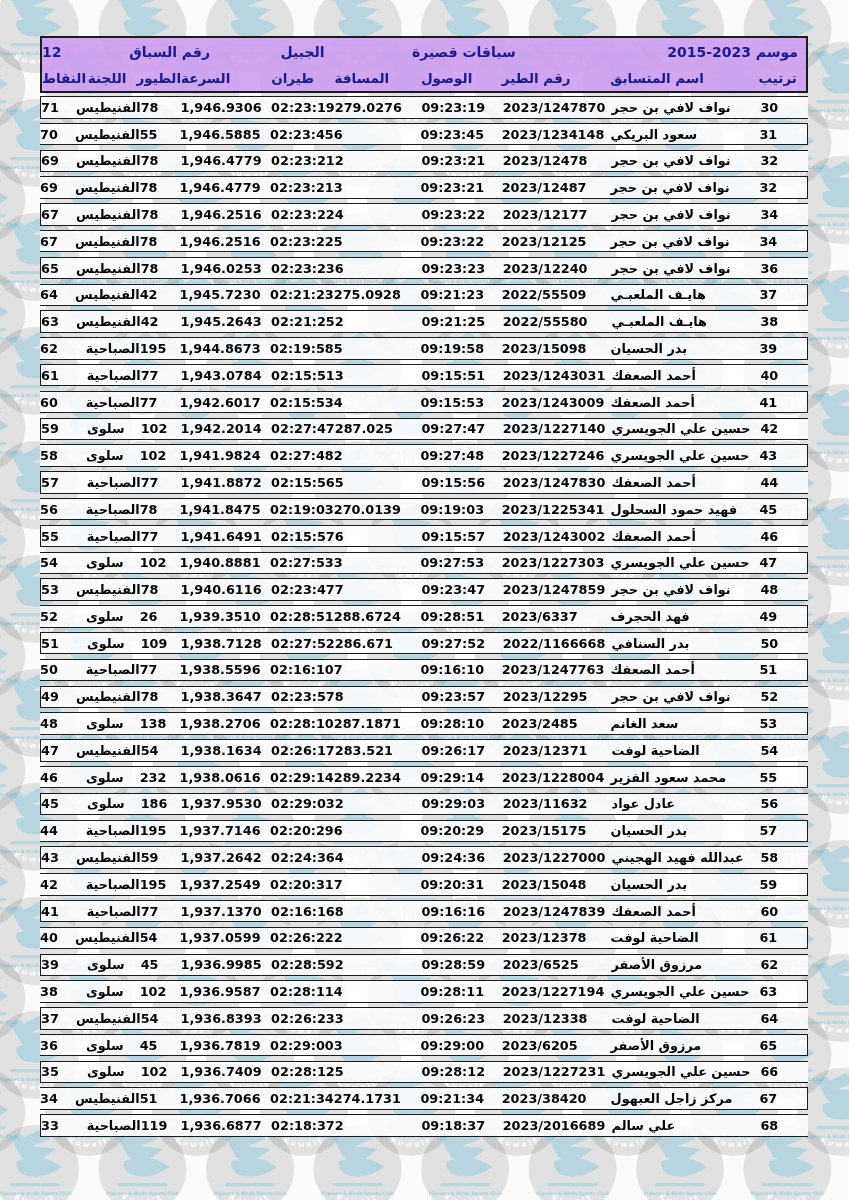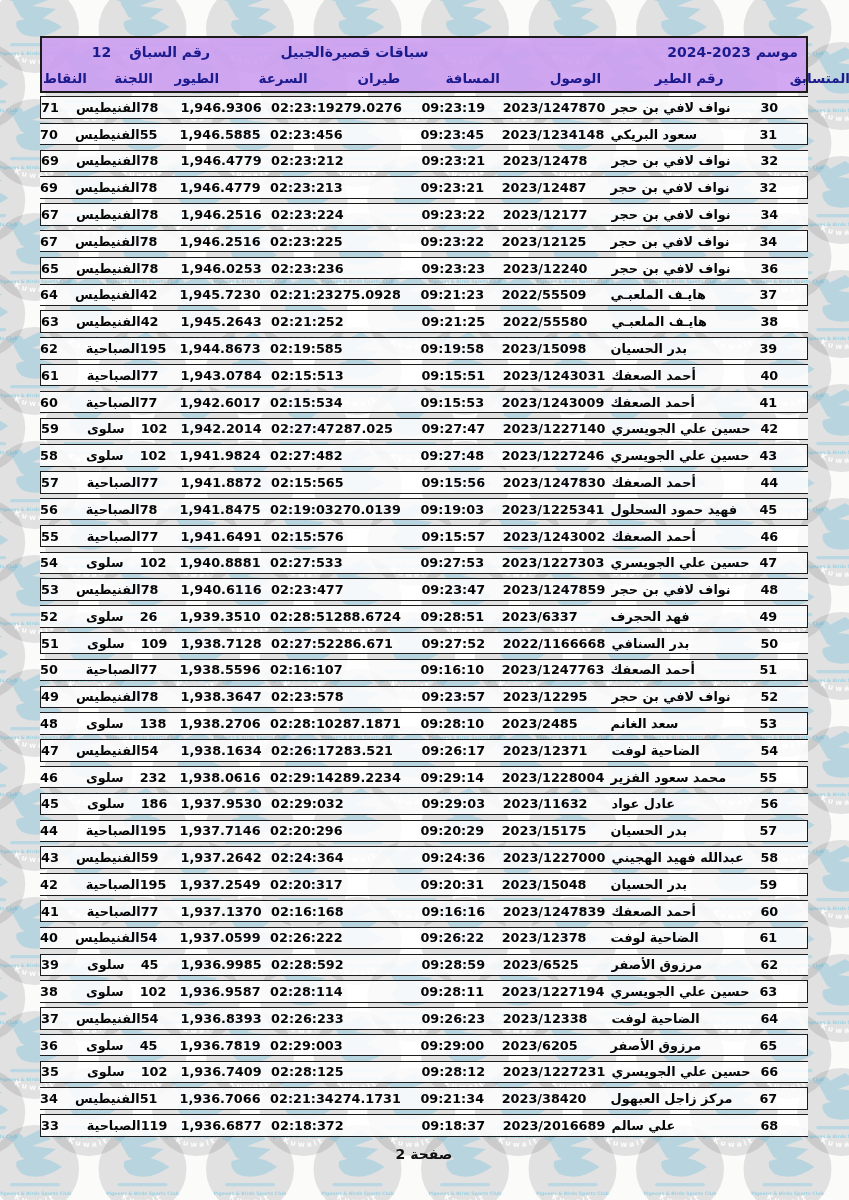--- a/index.html
+++ b/index.html
@@ -12,28 +12,27 @@
   .sheet{position:absolute;left:0;top:0;width:849px;height:1200px;z-index:1;}
 
   
   .head-box{
     position:absolute;left:40px;top:36px;width:768px;height:57px;
     background:rgba(205,158,242,0.90);
     border:2px solid #1c1c1c;box-sizing:border-box;
     color:#1b1b8e;font-weight:bold;
   }
   .info-row{display:flex;align-items:center;height:27px;font-size:14px;}
-  .cell-raceno{width:22%;display:flex;justify-content:flex-end;align-items:center;gap:18px;}
+  .cell-raceno{width:22%;display:flex;justify-content:space-between;align-items:center;gap:18px;}
   .cell-loc{width:15%;text-align:right;}
-  .cell-type{width:25%;text-align:left;}
+  .cell-type{width:25%;text-align:right;}
   .cell-season{width:38%;text-align:right;padding-left:0;padding-right:8px;box-sizing:border-box;direction:rtl;}
   .cols-row{
-    display:grid;height:26px;align-items:center;font-size:13.5px;text-align:center;
+    display:grid;height:26px;align-items:center;font-size:13.5px;text-align:left;
     grid-template-columns:6% 7% 5.2% 11.8% 8.3% 11.3% 10.6% 14.2% 19.4% 6.2%;
-    gap:19px;
   }
 
   
   .rows{position:absolute;left:40px;top:96px;width:768px;}
   .row{
     display:grid;box-sizing:border-box;
     grid-template-columns:6% 7% 5.2% 11.8% 8.3% 11.3% 10.6% 14.2% 19.4% 6.2%;
     align-items:center;height:22.5px;margin-bottom:4.3px;
     background:rgba(255,255,255,0.84);
     border:1.5px solid #1c1c1c;
@@ -287,21 +286,21 @@
 <div class="sheet">
 
   <div class="head-box">
     <div class="info-row">
       <div class="cell-raceno">
         <span>12</span>
         <span dir="rtl">رقم السباق</span>
       </div>
       <div class="cell-loc" dir="rtl">الجبيل</div>
       <div class="cell-type" dir="rtl">سباقات قصيرة</div>
-      <div class="cell-season">موسم 2023-2024</div>
+      <div class="cell-season">موسم 2023-2015</div>
     </div>
     <div class="cols-row">
       <div dir="rtl">النقاط</div>
       <div dir="rtl">اللجنة</div>
       <div dir="rtl">الطيور</div>
       <div dir="rtl">السرعة</div>
       <div dir="rtl">طيران</div>
       <div dir="rtl">المسافة</div>
       <div dir="rtl">الوصول</div>
       <div dir="rtl">رقم الطير</div>
@@ -812,14 +811,13 @@
       <span class="num">1,936.6877</span>
       <span class="num">02:18:37</span>
       <span class="num">2</span>
       <span class="num">09:18:37</span>
       <span class="num">2023/2016689</span>
       <span class="ar">علي سالم</span>
       <span class="num">68</span>
     </div>
   </div>
 
-  <div class="footer">صفحة 2</div>
 </div>
 
 </body></html>

